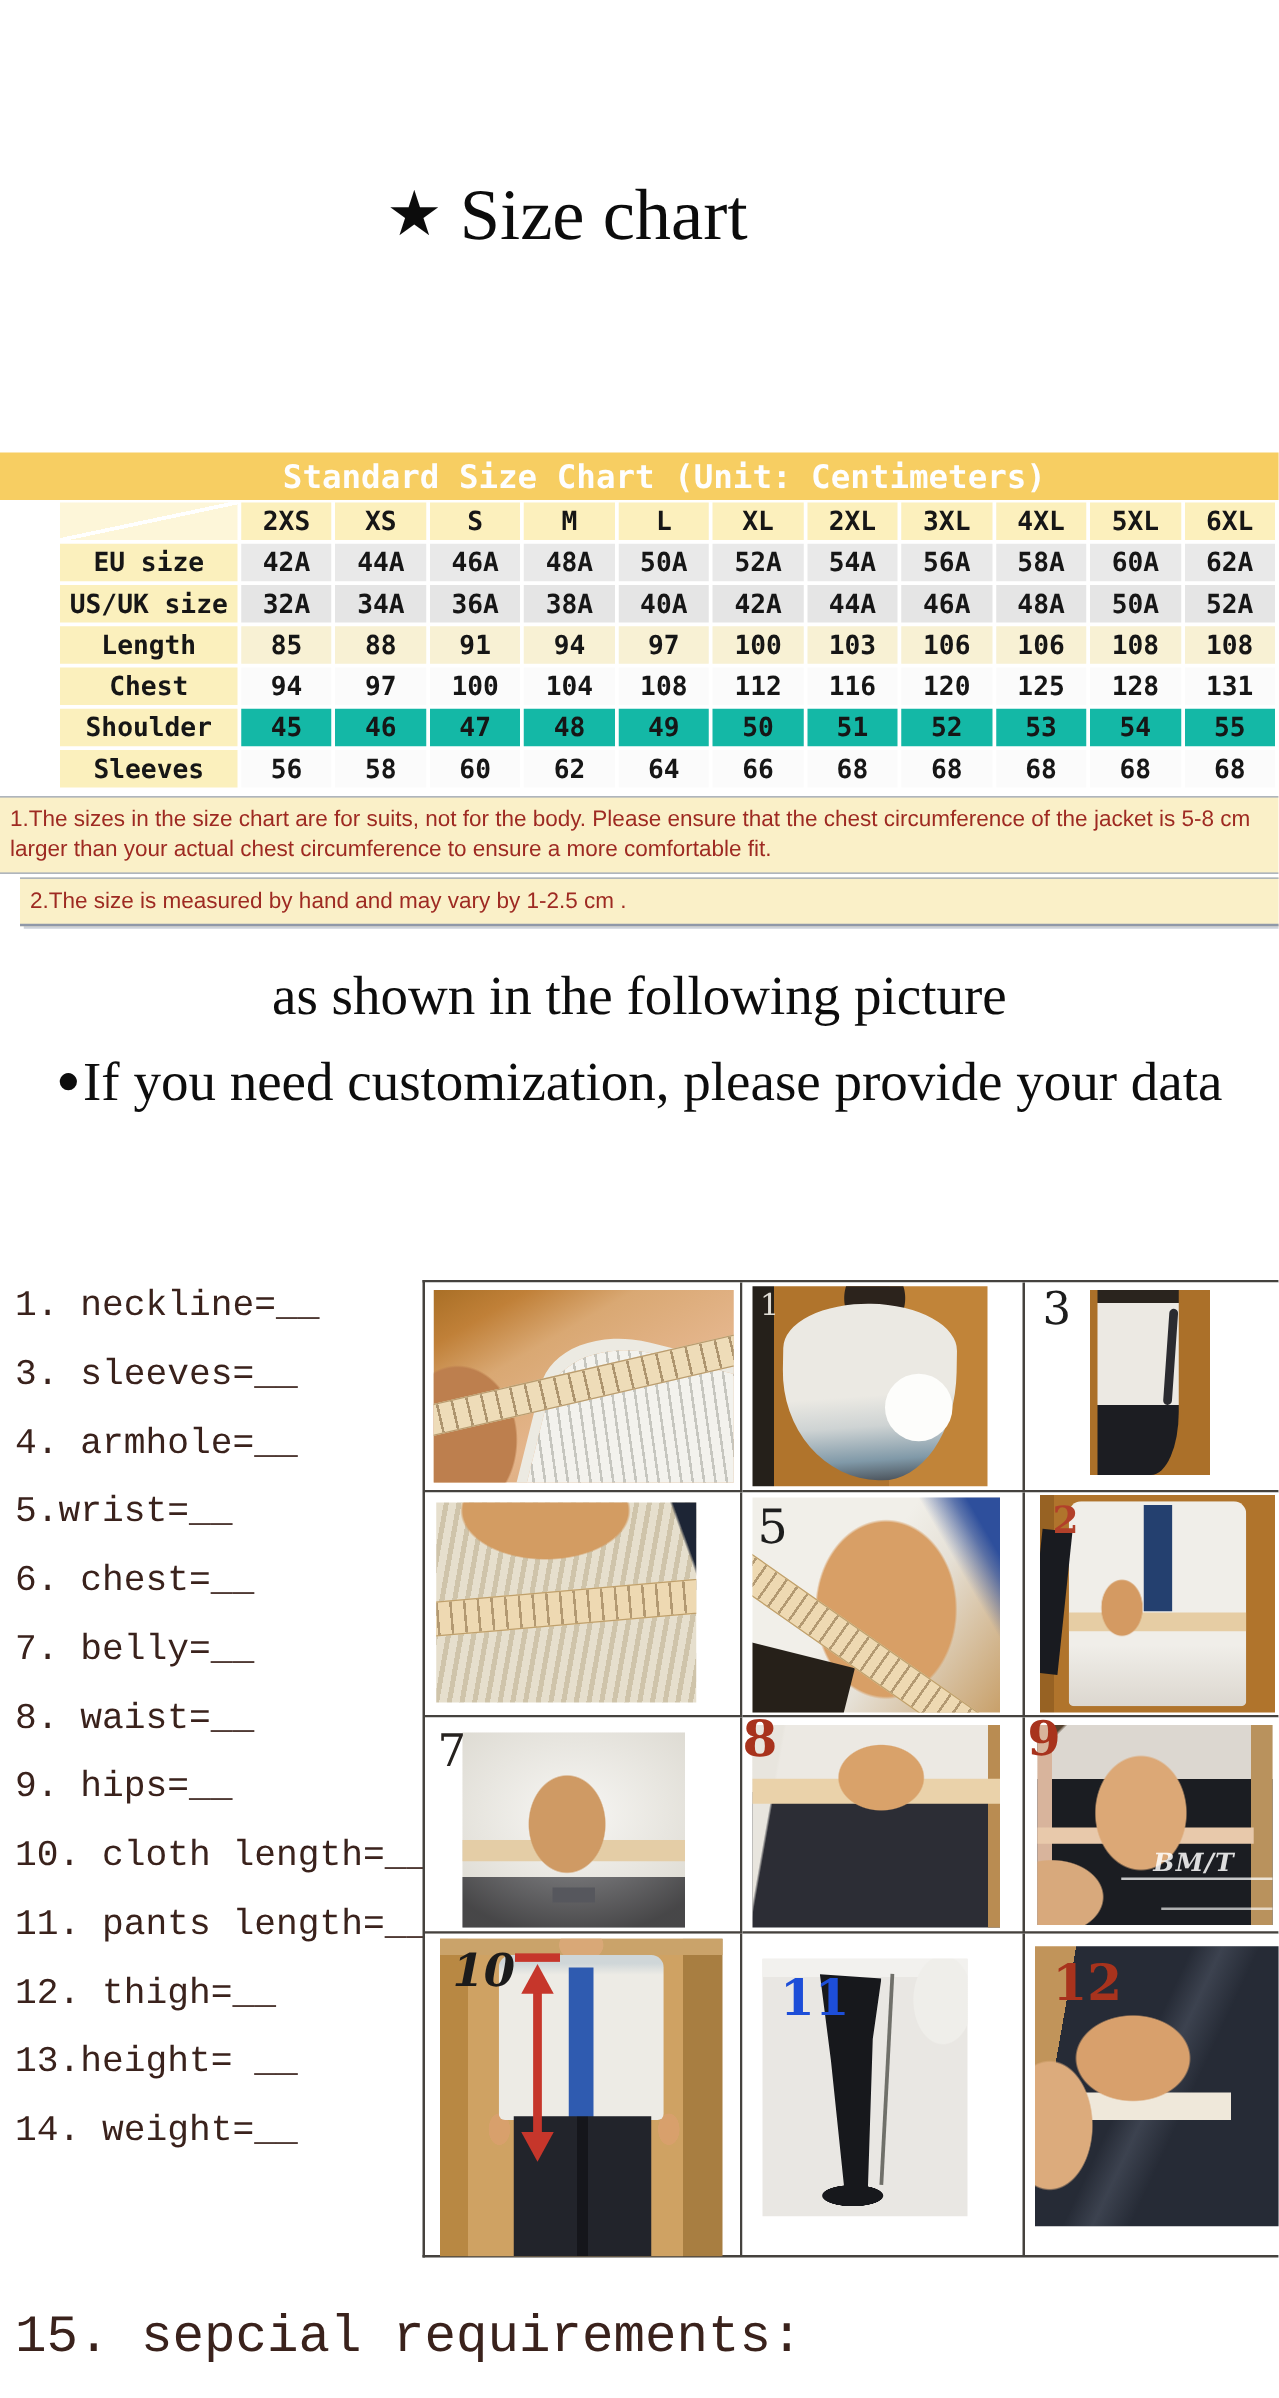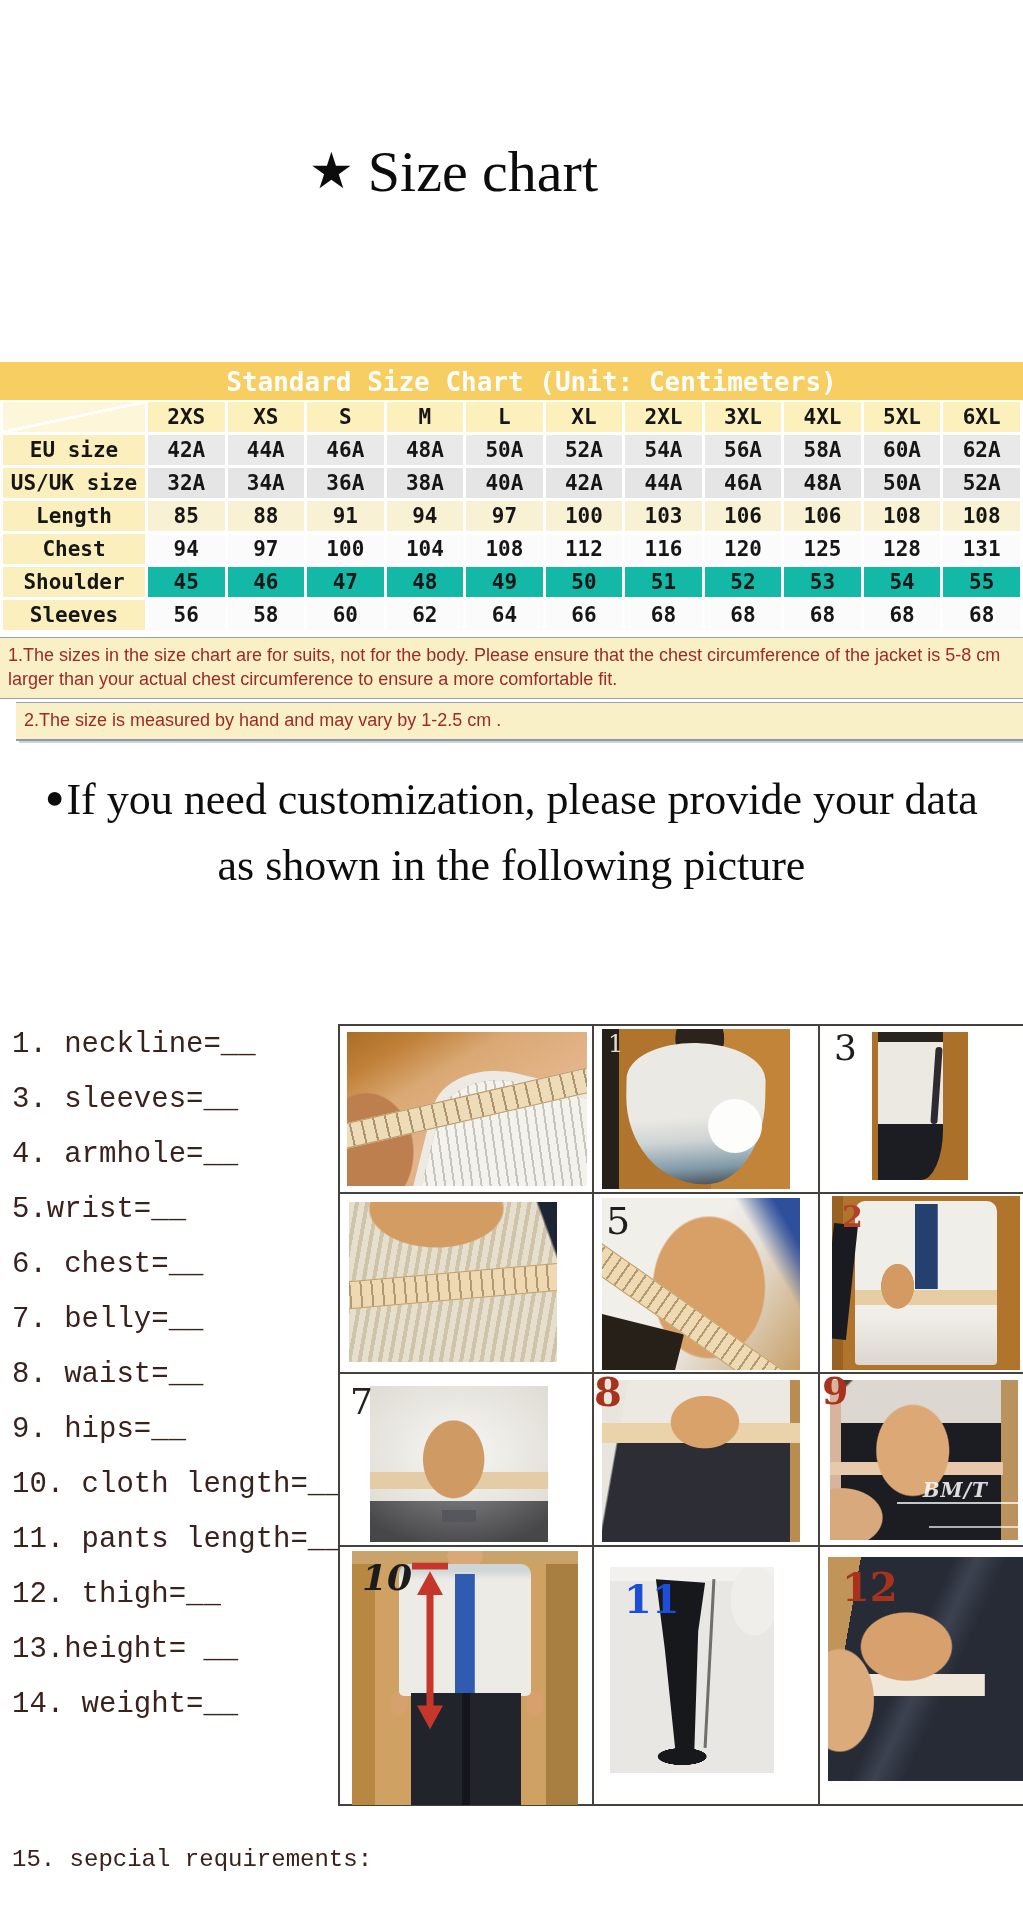--- a/index.html
+++ b/index.html
@@ -9,21 +9,21 @@
   .title{position:absolute;top:138px;left:0;width:100%;text-align:center;transform:translateX(-58px);
          font-family:"Liberation Serif",serif;font-size:58px;color:#0c0c0c;white-space:nowrap;}
   .title .star{font-size:50px;margin-right:14px;vertical-align:3px;}
 
   
   .band{position:absolute;left:0;top:362px;width:100%;height:38px;background:#f7ce62;
         color:#fefefe;font-family:"DejaVu Sans Mono",monospace;font-weight:700;font-size:26px;
         line-height:40px;text-align:center;white-space:nowrap;padding-left:20px;}
 
   
-  table.sizes{position:absolute;left:0;top:399px;width:1023px;border-collapse:separate;border-spacing:3px;table-layout:fixed;}
+  table.sizes{position:absolute;left:0;top:399px;width:1023px;border-collapse:separate;border-spacing:3px;table-layout:fixed;padding-left:45px;}
   table.sizes td{height:30px;text-align:center;vertical-align:middle;padding:0;
         font-family:"DejaVu Sans Mono",monospace;font-weight:700;font-size:21px;color:#161616;overflow:hidden;}
   table.sizes col.c0{width:142px;}
   td.lbl{background:#fbf0bd;}
   tr.r0 td{background:#fcf0bd;}
   tr.r0 td.diag{background:
      linear-gradient(to bottom right,#fdf6d9 calc(50% - 1.5px),#ffffff calc(50% - 1.5px) calc(50% + 1.5px),#fdf6d9 calc(50% + 1.5px));}
   tr.r1 td.val{background:#e9e9e9;}
   tr.r2 td.val{background:#e5e5e5;}
   tr.r3 td.val{background:#f8f1d4;}
@@ -39,21 +39,21 @@
   .note-2{top:702px;border-bottom:2px solid #8f98a8;box-shadow:0 5px 0 -3px #cdd2da;margin-left:16px;}
 
   
   .custom{position:absolute;top:764px;left:0;width:100%;text-align:center;
           font-family:"Liberation Serif",serif;font-size:44px;line-height:66px;color:#0d0d0d;}
   .custom .bullet{font-size:32px;vertical-align:6px;margin-right:2px;}
 
   
   .mlist{position:absolute;left:12px;top:1028px;width:320px;}
   .mitem{height:55px;font-family:"Liberation Mono",monospace;font-size:29px;color:#3a221c;white-space:nowrap;}
-  .special{position:absolute;left:12px;top:1846px;font-family:"Liberation Mono",monospace;font-size:24px;color:#3a221c;white-space:nowrap;}
+  .special{position:absolute;left:12px;top:1846px;font-family:"Liberation Mono",monospace;font-size:42px;color:#3a221c;white-space:nowrap;}
 
   
   .pgrid{position:absolute;left:338px;top:1024px;width:685px;height:782px;
          border:2px solid #45423e;border-right:none;box-sizing:border-box;
          display:grid;grid-template-columns:254px 226px 1fr;grid-template-rows:168px 180px 173px 1fr;}
   .pcell{position:relative;background:#fff;border-right:2px solid #45423e;border-bottom:2px solid #45423e;}
   .pcell:nth-child(3n){border-right:none;}
   .pcell:nth-child(n+10){border-bottom:none;}
   .ph{position:absolute;overflow:hidden;z-index:1;}
   .plabel{position:absolute;z-index:6;font-family:"DejaVu Serif",serif;font-weight:700;line-height:1;}
@@ -312,22 +312,22 @@
           <td class="val">68</td>
           <td class="val">68</td>
         </tr>
       </tbody>
   </table>
 
   <div class="note note-1">1.The sizes in the size chart are for suits, not for the body. Please ensure that the chest circumference of the jacket is 5-8 cm larger than your actual chest circumference to ensure a more comfortable fit.</div>
   <div class="note note-2">2.The size is measured by hand and may vary by 1-2.5 cm .</div>
 
   <div class="custom">
+    <div>as shown in the following picture</div>
     <div><span class="bullet">●</span><span>If you need customization, please provide your data</span></div>
-    <div>as shown in the following picture</div>
   </div>
 
   <div class="mlist">
       <div class="mitem">1. neckline=__</div>
       <div class="mitem">3. sleeves=__</div>
       <div class="mitem">4. armhole=__</div>
       <div class="mitem">5.wrist=__</div>
       <div class="mitem">6. chest=__</div>
       <div class="mitem">7. belly=__</div>
       <div class="mitem">8. waist=__</div>

